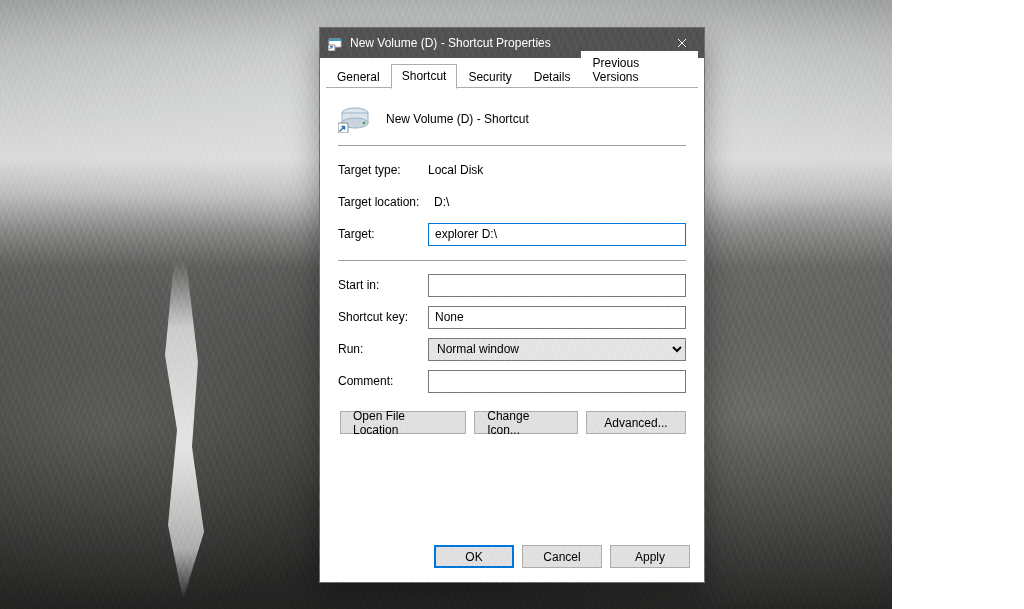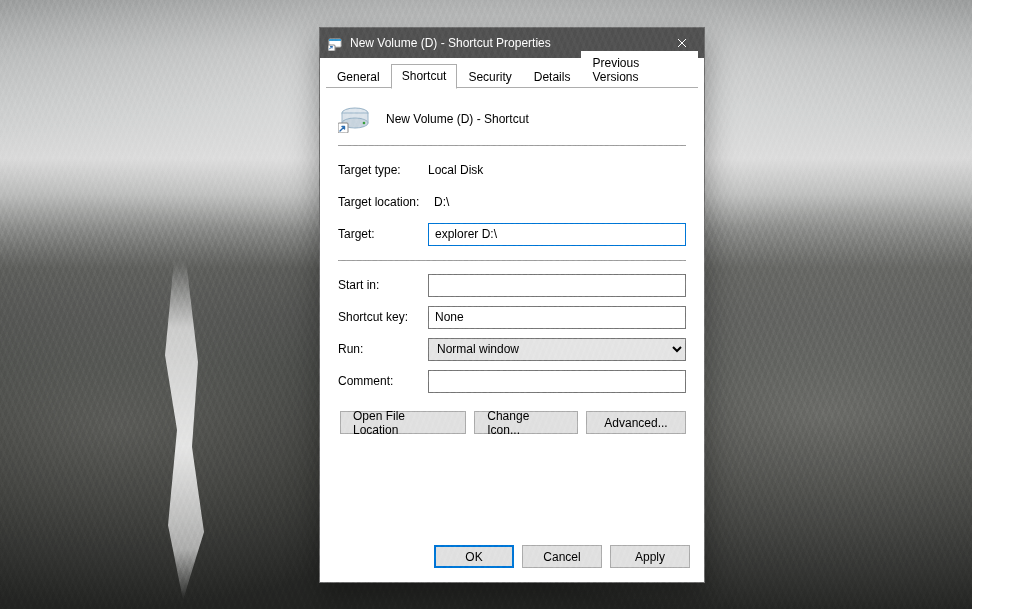--- a/index.html
+++ b/index.html
@@ -1,18 +1,18 @@
 <!DOCTYPE html>
 <html><head>
 <meta charset="utf-8">
 <style>
   * { box-sizing: border-box; margin: 0; padding: 0; }
   html, body { width: 1024px; height: 609px; overflow: hidden; font-family: "Segoe UI", Tahoma, sans-serif; font-size: 12px; color: #000; }
   .desktop {
-    position: relative; width: 972px; height: 609px;
+    position: relative; width: 892px; height: 609px;
     background:
       linear-gradient(180deg,
         #9a9c9c 0%, #b4b6b6 8%, #c9cbcb 18%, #d9d9d9 26%,
         #bcbdbc 32%, #898a88 38%, #5e5f5c 44%, #4f504e 52%,
         #434542 60%, #3a3b38 70%, #323330 80%, #2a2b29 90%, #232422 100%);
   }
   
   .desktop::before, .desktop::after {
     content:""; position:absolute; inset:0; pointer-events:none;
   }

